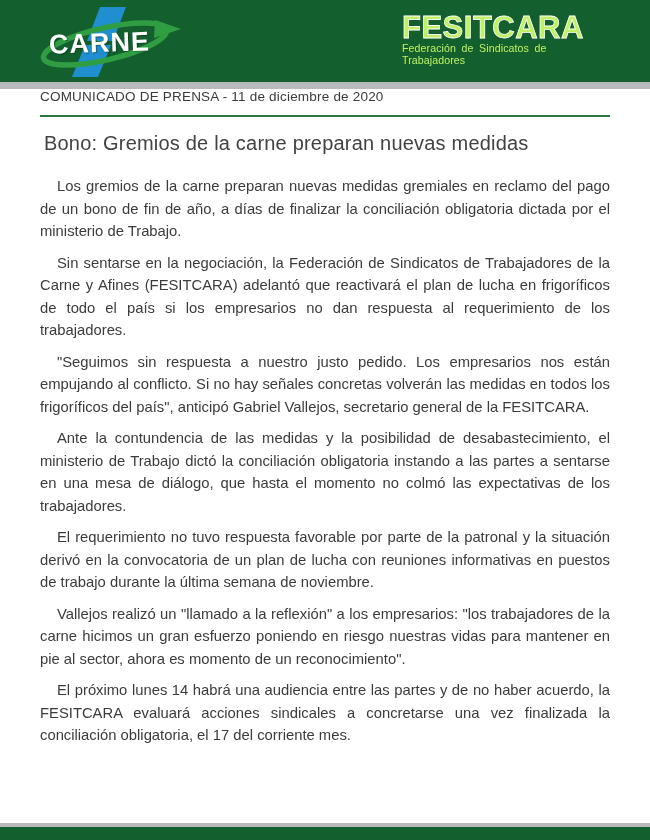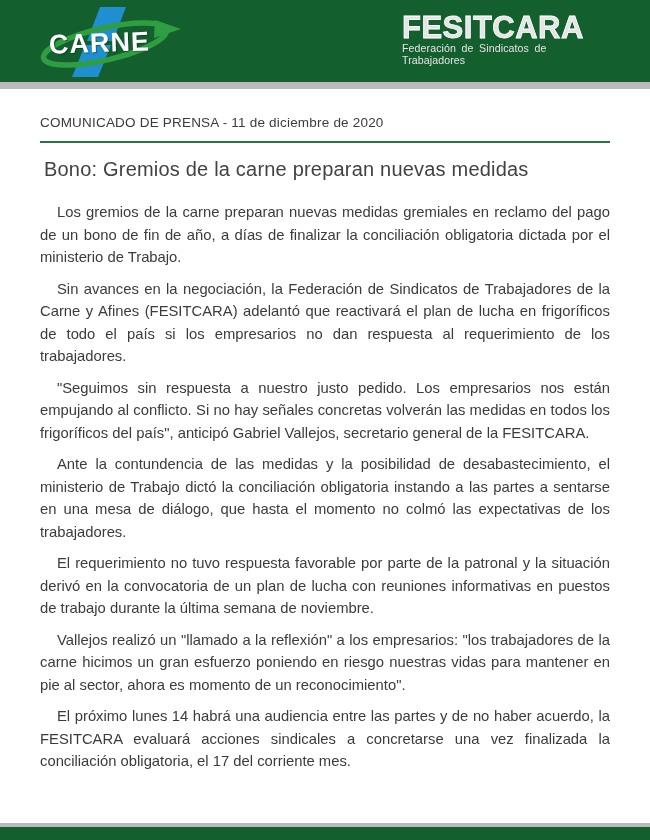--- a/index.html
+++ b/index.html
@@ -45,21 +45,21 @@
     transform: rotate(-2deg);
     text-shadow: 1px 1px 1px rgba(0, 40, 15, 0.45);
     white-space: nowrap;
   }
 
   .org {
     position: absolute;
     top: 13px;
     right: 60px;
     width: 188px;
-    color: #e5e5e5;
+    color: #bef264;
     text-align: left;
   }
   .org-name {
     font-size: 31px;
     line-height: 30px;
     font-weight: bold;
     letter-spacing: 0.5px;
     -webkit-text-stroke: 0.8px #ffffff;
     white-space: nowrap;
   }
@@ -69,21 +69,20 @@
     letter-spacing: 0.1px;
   }
   .org-sub .l1 { word-spacing: 2.5px; }
 
   
   .content {
     padding: 0 40px;
     color: var(--body-text, #3b3b3b);
   }
   .kicker {
-    padding-top: 26px;
     font-size: 13.5px;
     letter-spacing: 0.2px;
     color: var(--body-text, #3b3b3b);
   }
   .rule {
     margin-top: 11px;
     height: 0;
     border-top: 2px solid var(--rule-green, #27753f);
   }
   .doc-title {
@@ -144,21 +143,21 @@
 
   <div class="header-divider"></div>
 
   <div class="content">
     <div class="kicker">COMUNICADO DE PRENSA - 11 de diciembre de 2020</div>
     <div class="rule"></div>
     <h1 class="doc-title">Bono: Gremios de la carne preparan nuevas medidas</h1>
 
     <div class="body-text">
       <p>Los gremios de la carne preparan nuevas medidas gremiales en reclamo del pago de un bono de fin de año, a días de finalizar la conciliación obligatoria dictada por el ministerio de Trabajo.</p>
-      <p>Sin avances en la negociación, la Federación de Sindicatos de Trabajadores de la Carne y Afines (FESITCARA) adelantó que reactivará el plan de lucha en frigoríficos de todo el país si los empresarios no dan respuesta al requerimiento de los trabajadores.</p>
+      <p>Sin sentarse en la negociación, la Federación de Sindicatos de Trabajadores de la Carne y Afines (FESITCARA) adelantó que reactivará el plan de lucha en frigoríficos de todo el país si los empresarios no dan respuesta al requerimiento de los trabajadores.</p>
       <p>"Seguimos sin respuesta a nuestro justo pedido. Los empresarios nos están empujando al conflicto. Si no hay señales concretas volverán las medidas en todos los frigoríficos del país", anticipó Gabriel Vallejos, secretario general de la FESITCARA.</p>
       <p>Ante la contundencia de las medidas y la posibilidad de desabastecimiento, el ministerio de Trabajo dictó la conciliación obligatoria instando a las partes a sentarse en una mesa de diálogo, que hasta el momento no colmó las expectativas de los trabajadores.</p>
       <p>El requerimiento no tuvo respuesta favorable por parte de la patronal y la situación derivó en la convocatoria de un plan de lucha con reuniones informativas en puestos de trabajo durante la última semana de noviembre.</p>
       <p>Vallejos realizó un "llamado a la reflexión" a los empresarios: "los trabajadores de la carne hicimos un gran esfuerzo poniendo en riesgo nuestras vidas para mantener en pie al sector, ahora es momento de un reconocimiento".</p>
       <p>El próximo lunes 14 habrá una audiencia entre las partes y de no haber acuerdo, la FESITCARA evaluará acciones sindicales a concretarse una vez finalizada la conciliación obligatoria, el 17 del corriente mes.</p>
     </div>
 
   </div>
 
   <div class="footer">

